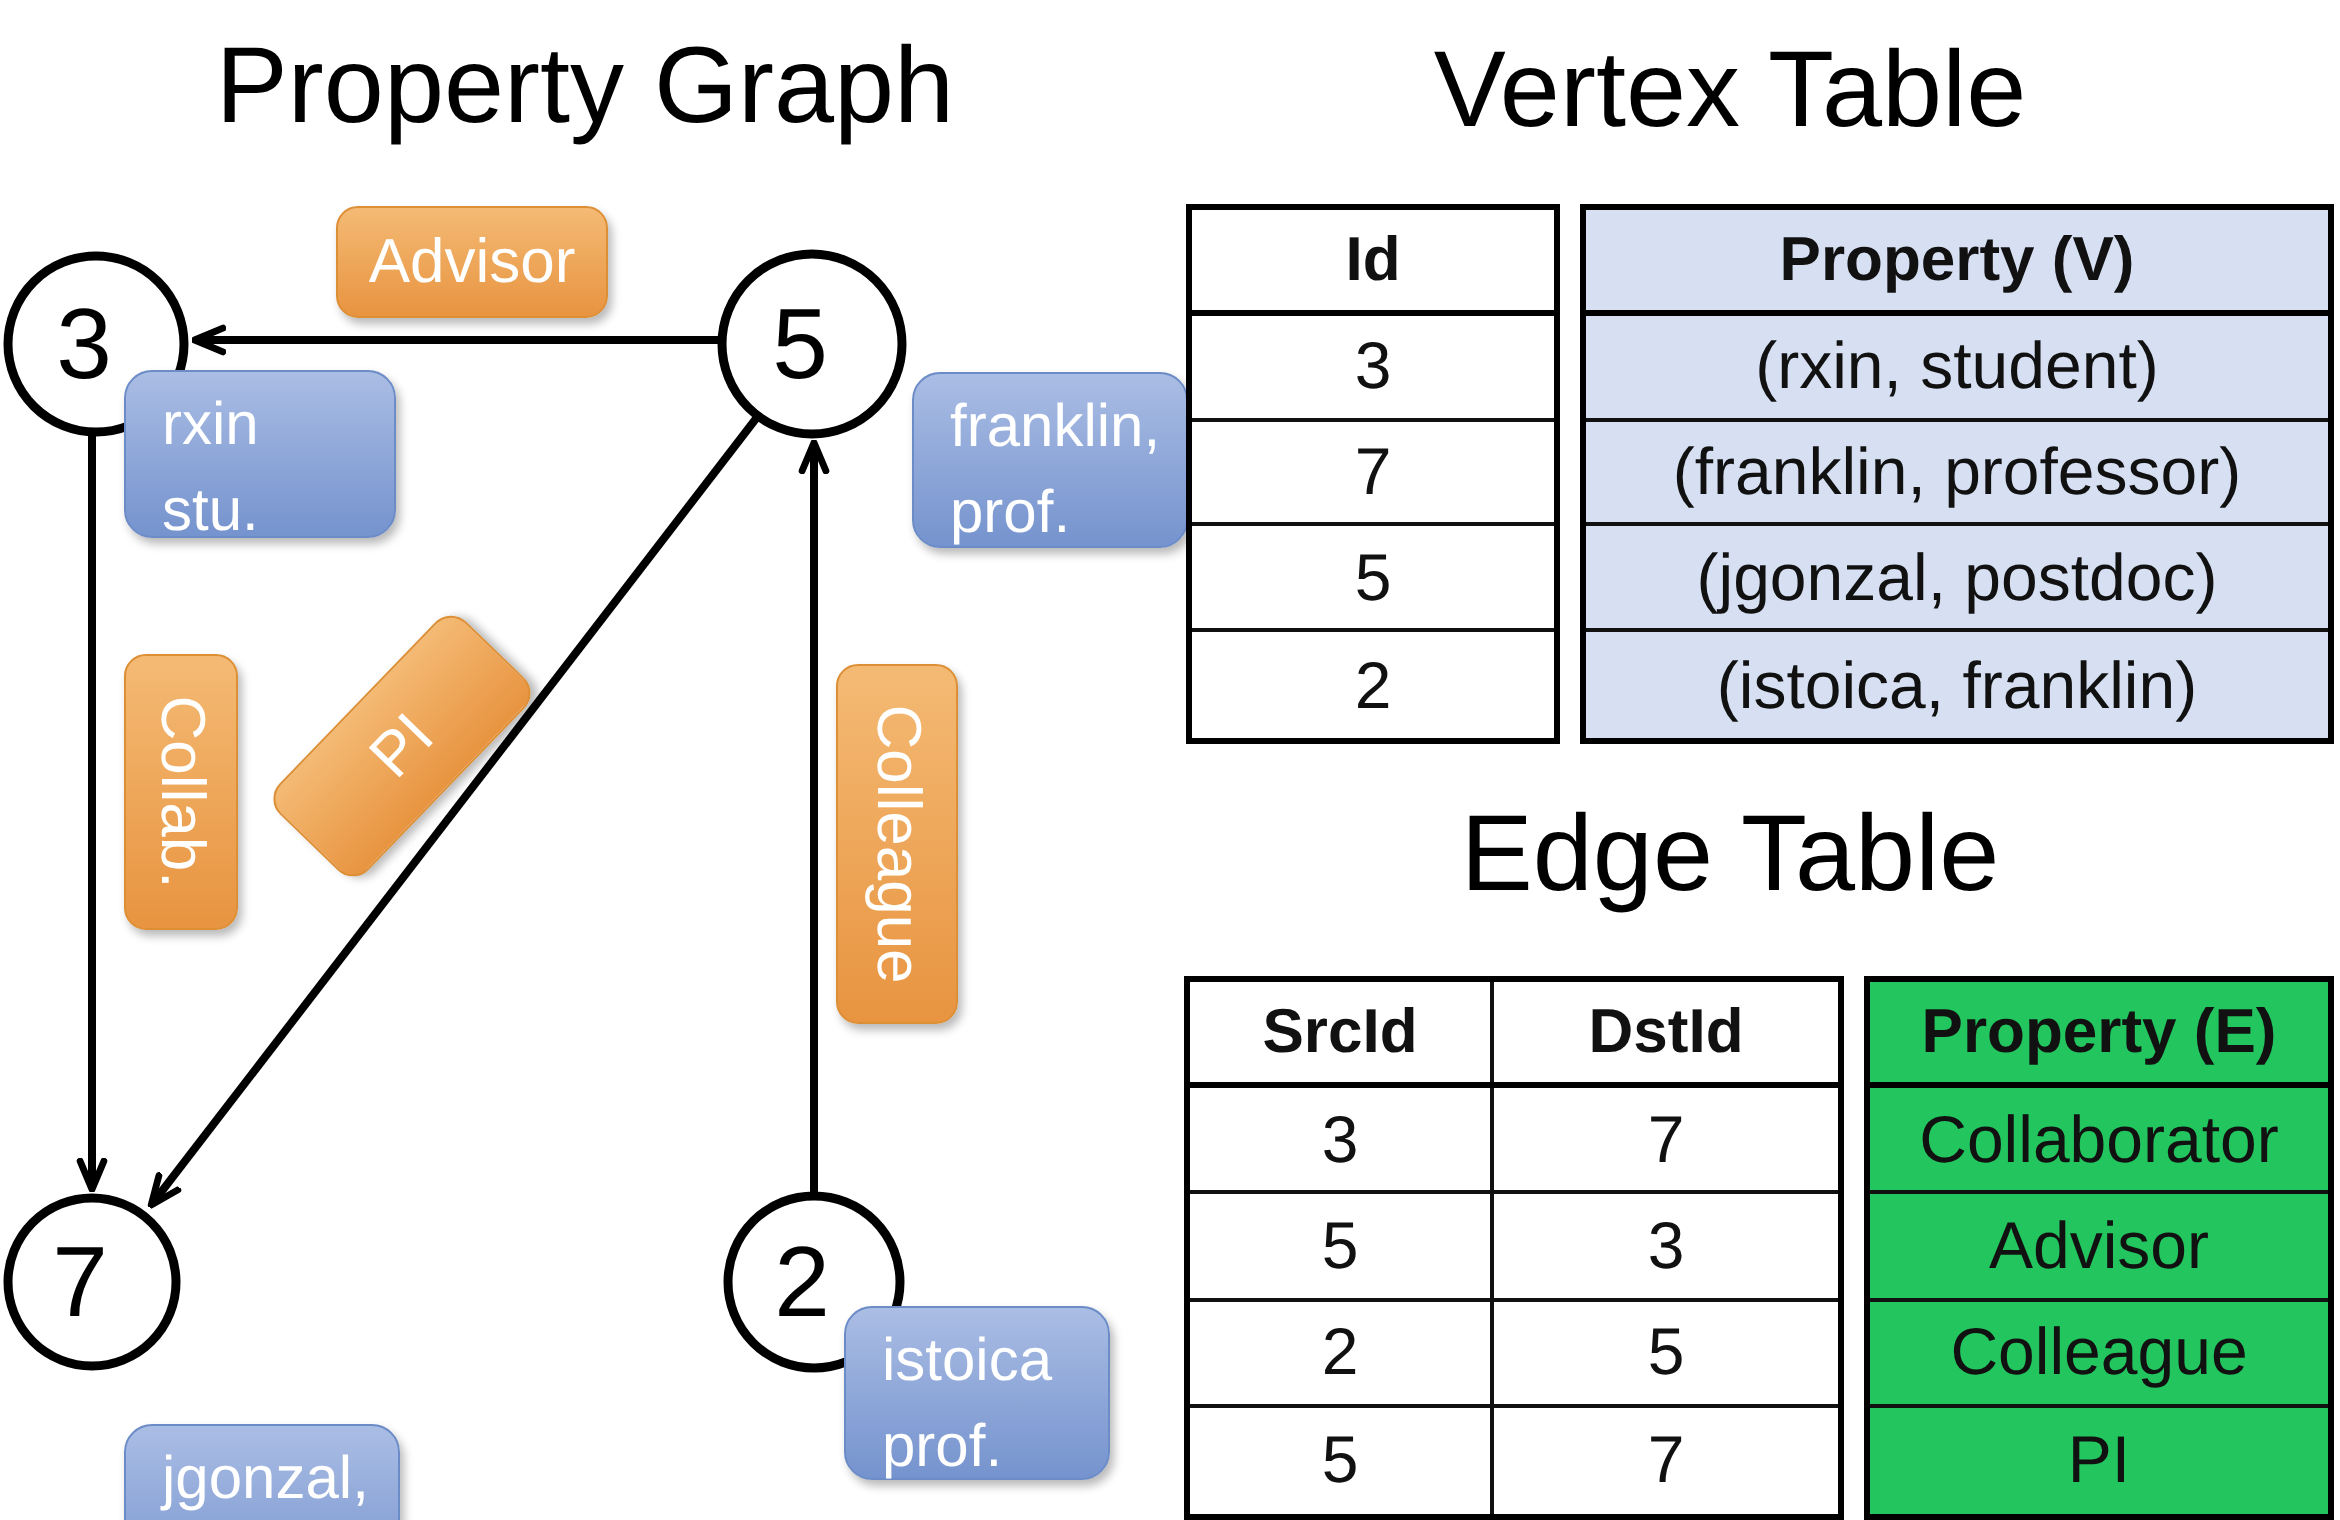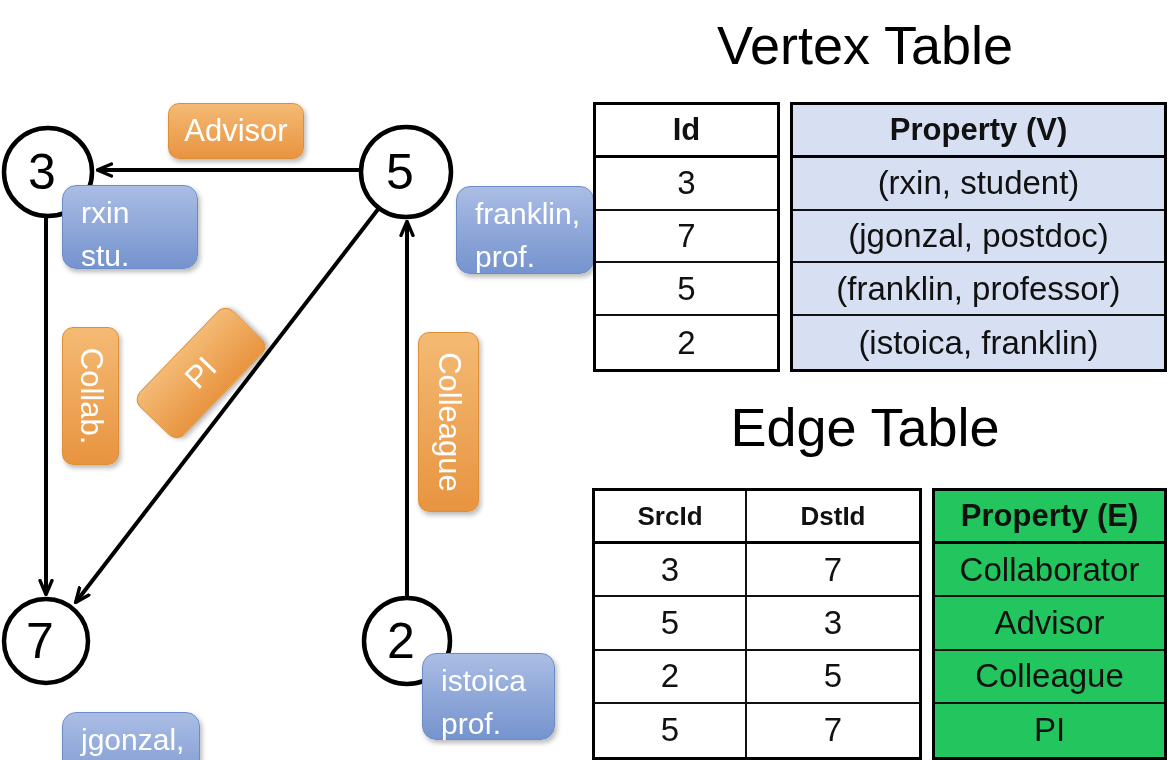--- a/index.html
+++ b/index.html
@@ -46,29 +46,30 @@
   .trow{display:flex;align-items:center;justify-content:center;border-bottom:2.5px solid #111;font-size:33px;}
   .trow:first-child{border-bottom:3px solid #000;}
   .trow:last-child{border-bottom:none;}
   .trow.hdr{font-weight:bold;font-size:31px;}
   .trow2{display:flex;align-items:stretch;border-bottom:2.5px solid #111;}
   .trow2:first-child{border-bottom:3px solid #000;}
   .trow2:last-child{border-bottom:none;}
   .c{display:flex;align-items:center;justify-content:center;font-size:33px;}
   .c1{width:150px;border-right:2.5px solid #111;}
   .c2{flex:1;}
-  .hdr .c{font-weight:bold;font-size:26px;}
+  .hdr .c{font-weight:bold;font-size:31px;}
   .bg-blue{background:#d6e0f2;text-align:right;}
   .bg-tan{background:#22c55e;}
 </style>
 </head>
 <body>
 
 <div class="stage">
 
+  <div class="title t-graph">Property Graph</div>
   <div class="title t-vertex">Vertex Table</div>
   <div class="title t-edge">Edge Table</div>
 
   <svg class="graph-svg" width="585" height="760" viewBox="0 0 585 760">
     <defs>
       <marker id="arrowhead" viewBox="0 0 12 12" refX="10.5" refY="6" markerWidth="17" markerHeight="17" markerUnits="userSpaceOnUse" orient="auto">
         <path d="M1,1.8 L11,6 L1,10.2" fill="none" stroke="#000" stroke-width="2.4" stroke-linecap="round" stroke-linejoin="round"></path>
       </marker>
     </defs>
     <line x1="361" y1="170" x2="98" y2="170" stroke="#000" stroke-width="4" marker-end="url(#arrowhead)"></line>
@@ -112,22 +113,22 @@
     <div class="trow hdr">Id</div>
     <div class="trow">3</div>
     <div class="trow">7</div>
     <div class="trow">5</div>
     <div class="trow">2</div>
   </div>
 
   <div class="tbox bg-blue" style="left:790px;top:102px;width:377px;height:270px;">
     <div class="trow hdr">Property (V)</div>
     <div class="trow">(rxin, student)</div>
+    <div class="trow">(franklin, professor)</div>
     <div class="trow">(jgonzal, postdoc)</div>
-    <div class="trow">(franklin, professor)</div>
     <div class="trow">(istoica, franklin)</div>
   </div>
 
   <div class="tbox" style="left:592px;top:488px;width:330px;height:272px;">
     <div class="trow2 hdr">
       <div class="c c1">SrcId</div>
       <div class="c c2">DstId</div>
     </div>
     <div class="trow2">
       <div class="c c1">3</div>

